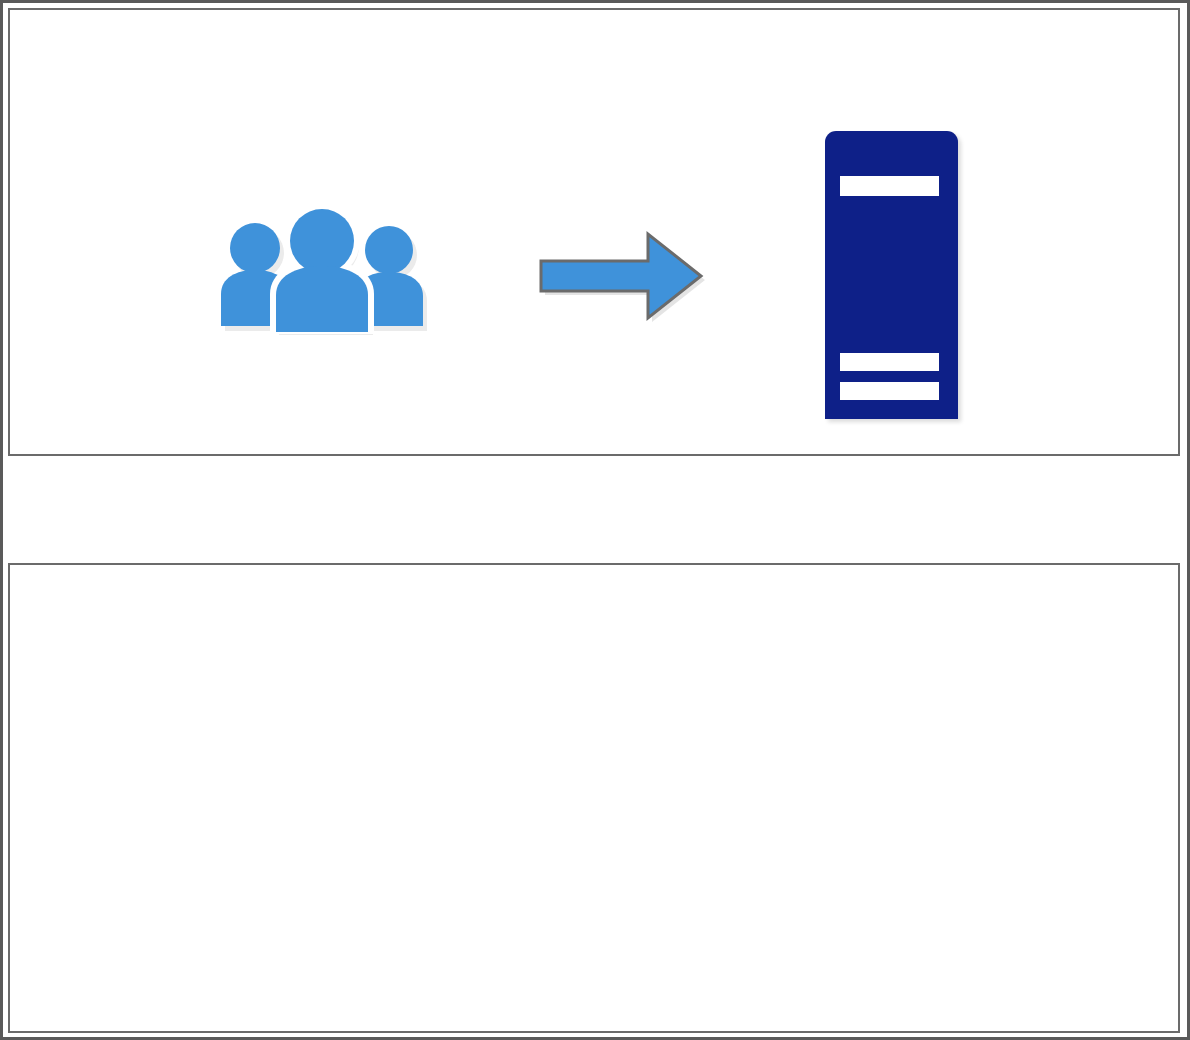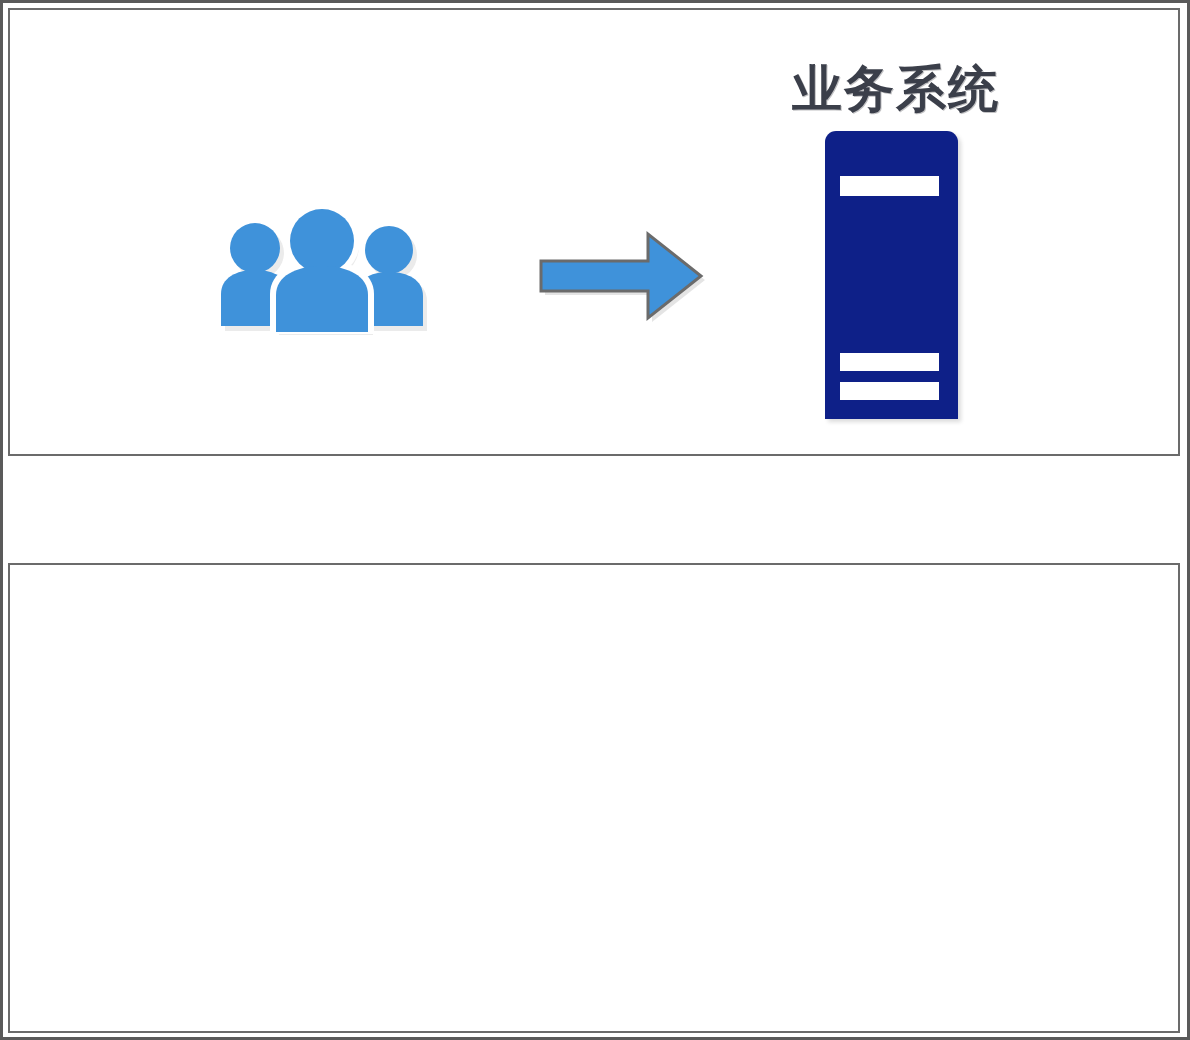--- a/index.html
+++ b/index.html
@@ -71,21 +71,20 @@
 
   #server-single { left: 815px; top: 121px; width: 133px; height: 288px; }
 </style>
 </head>
 <body>
 
 <div id="canvas">
 
   <div id="panel-top" class="panel">
 
-    <div id="title-top" class="diagram-title">业务系统</div>
 
     <div id="people-top" class="people-icon">
       <svg viewBox="0 0 214 128" xmlns="http://www.w3.org/2000/svg">
         <g fill="#e8e8e8" opacity="0.85" transform="translate(4,5)">
           <circle cx="40" cy="40" r="25"></circle>
           <path d="M6 118 V86 C6 70 21 62 40 62 C59 62 74 70 74 86 V118 Z"></path>
           <circle cx="174" cy="42" r="24"></circle>
           <path d="M140 118 V88 C140 72 155 64 174 64 C193 64 208 72 208 88 V118 Z"></path>
           <circle cx="107" cy="33" r="33"></circle>
           <path d="M60 122 V86 C60 67 80 57 107 57 C134 57 154 67 154 86 V122 Z"></path>

